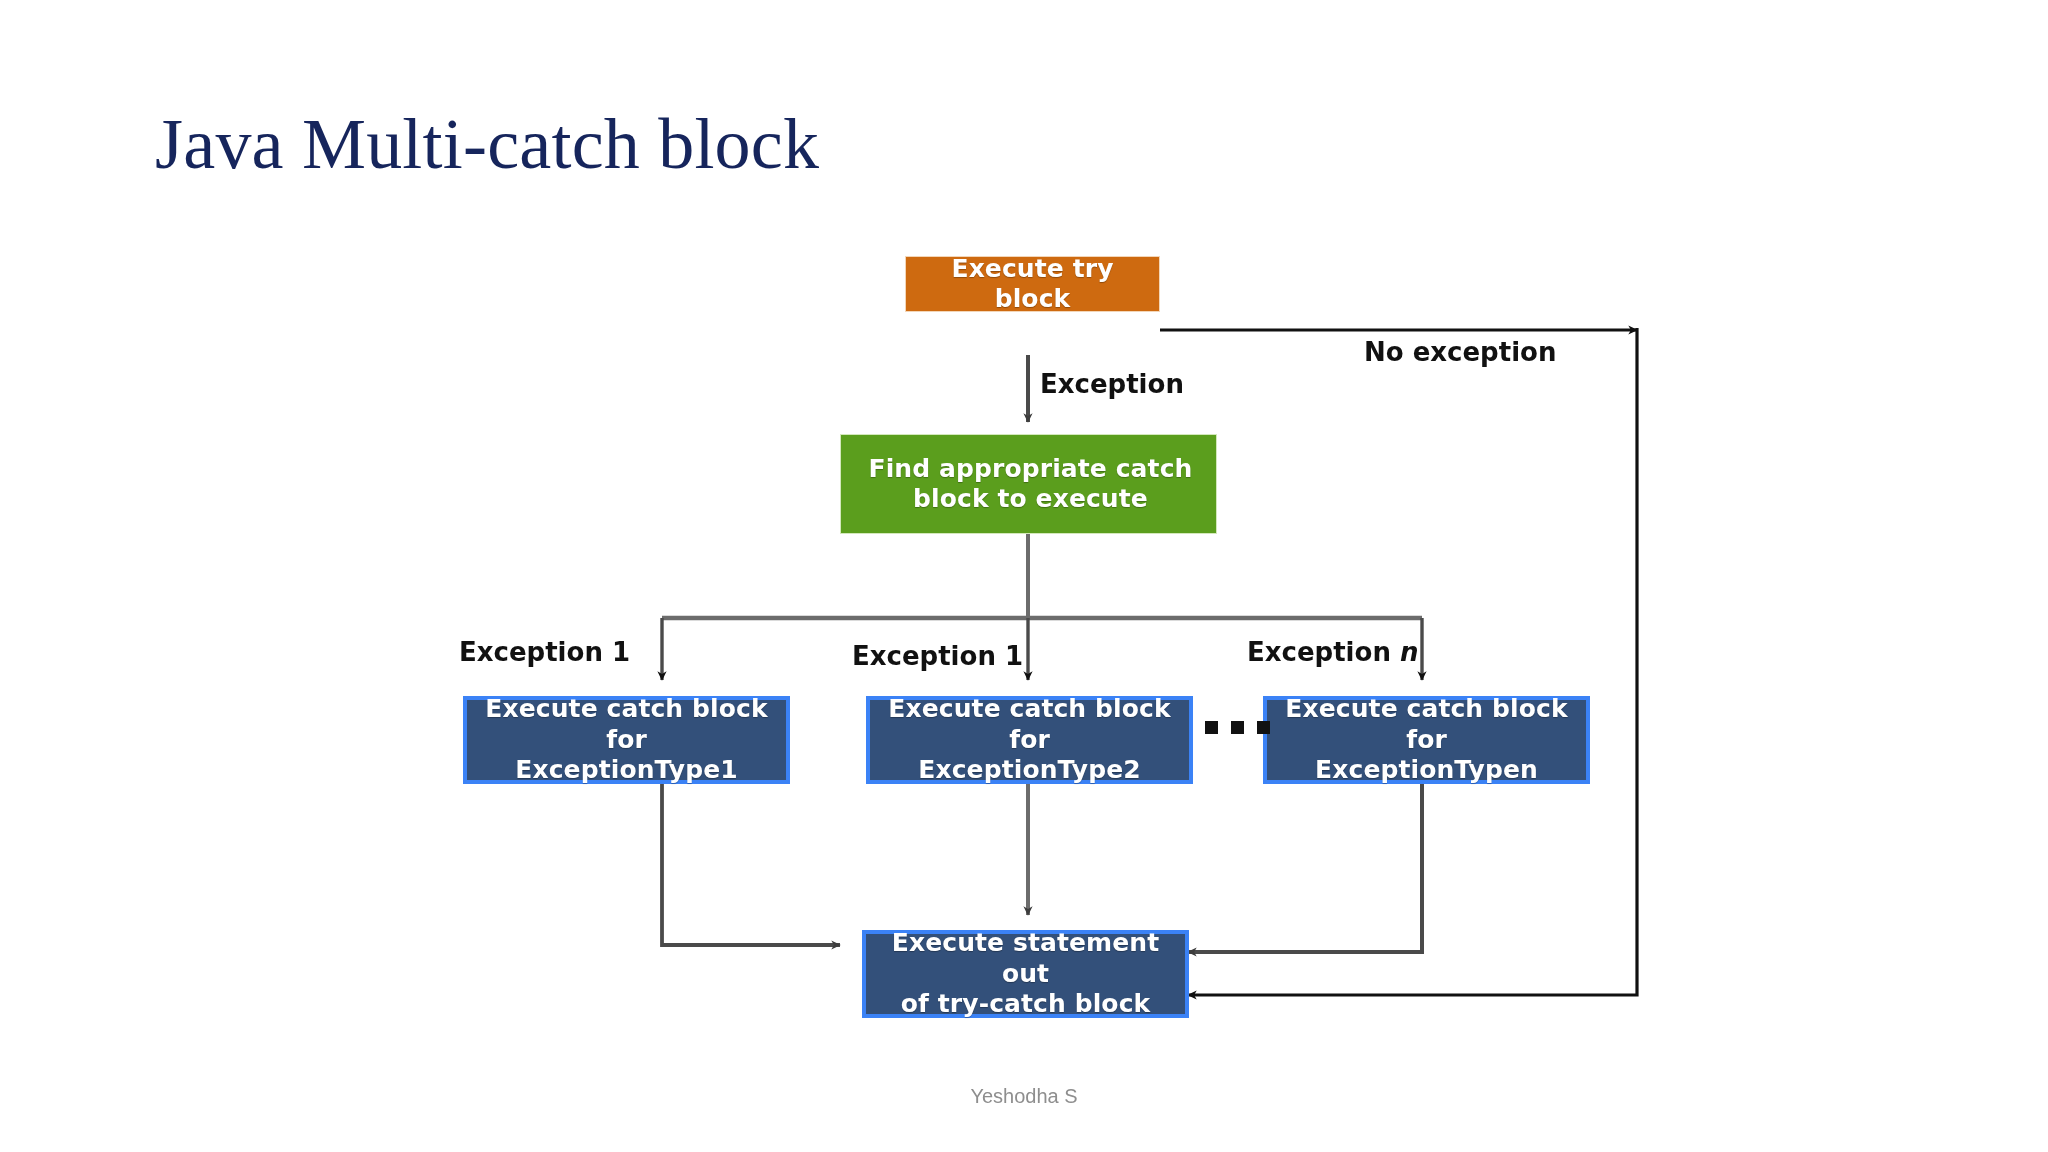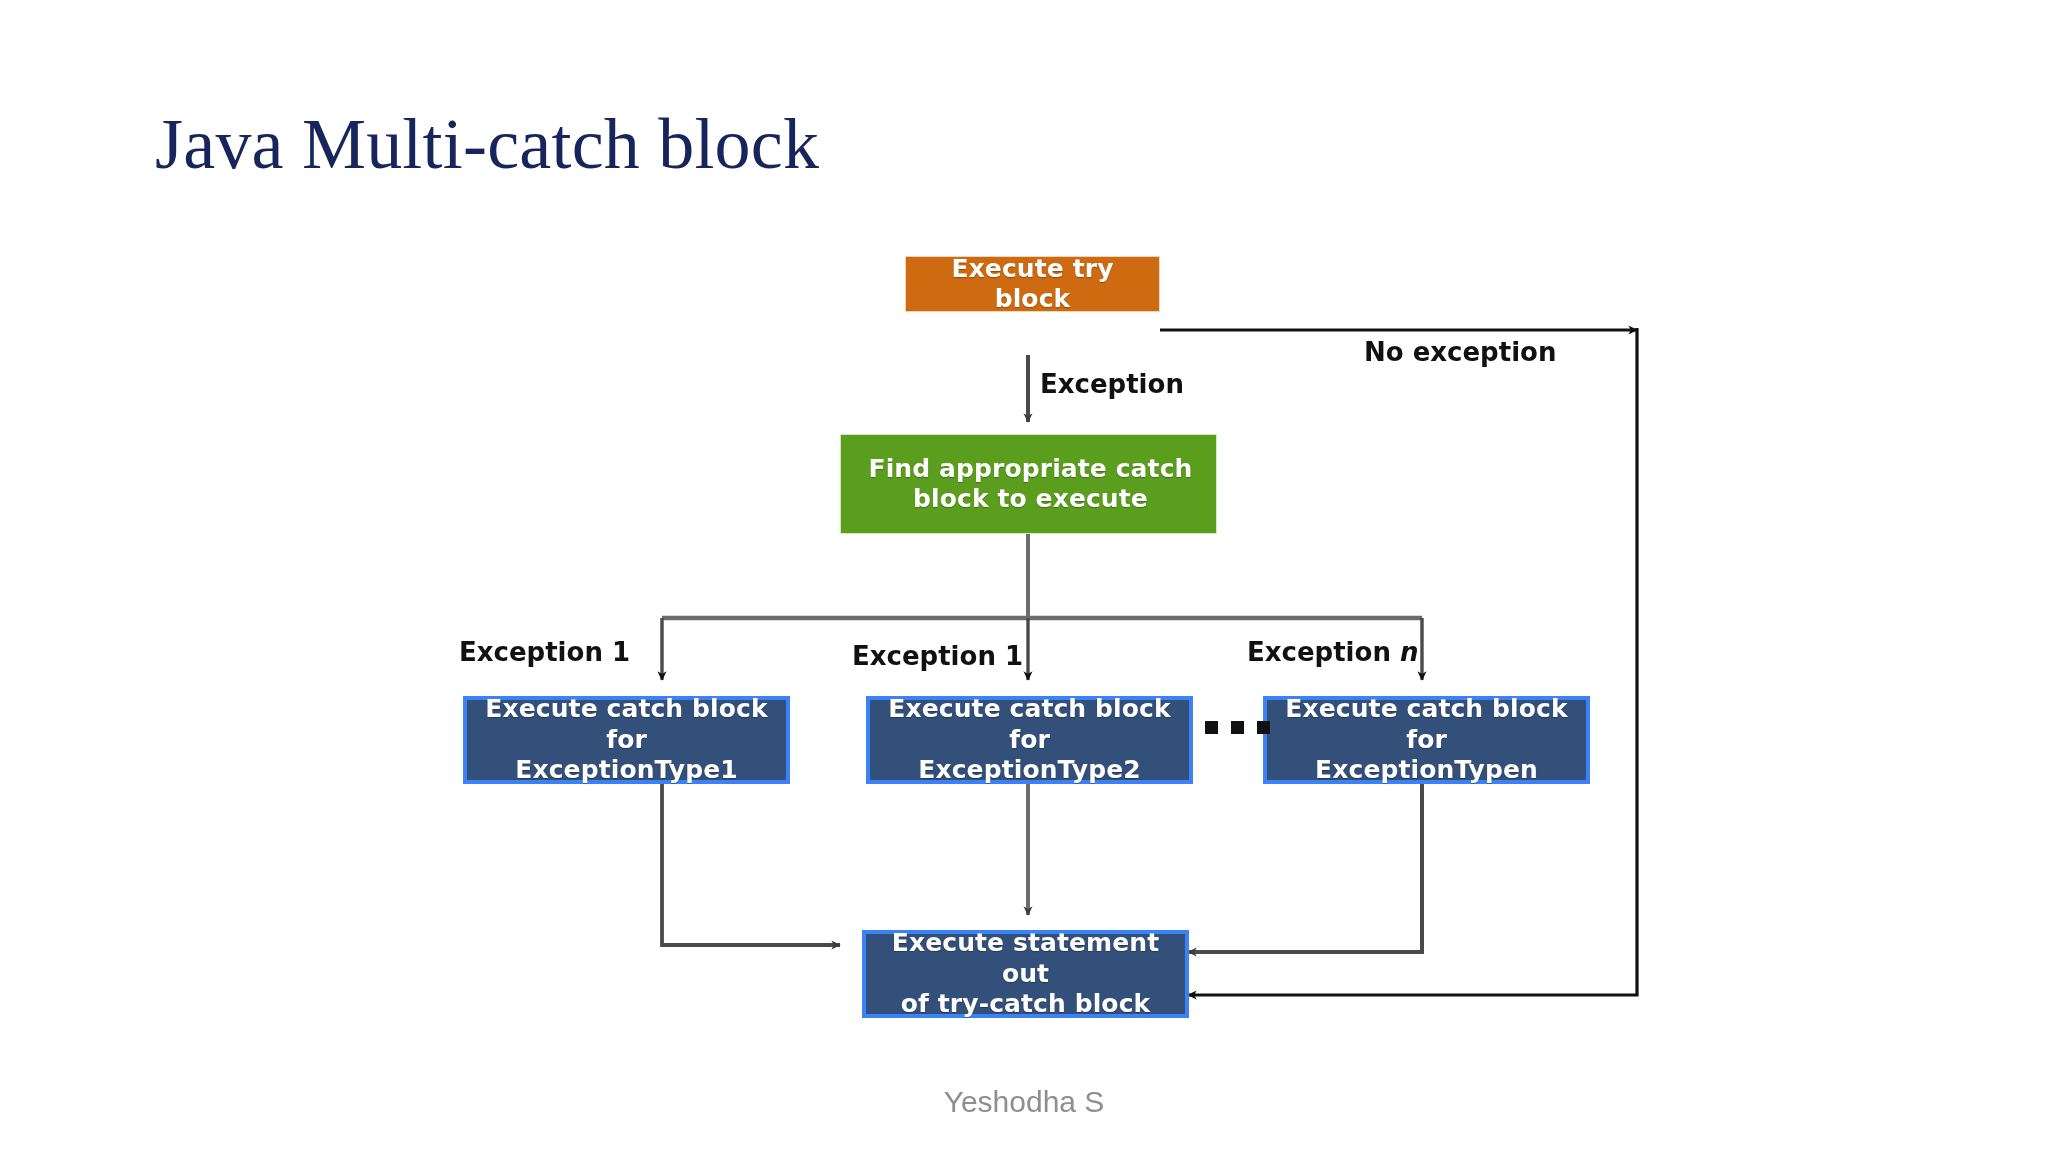--- a/index.html
+++ b/index.html
@@ -29,21 +29,21 @@
     white-space: nowrap;
   }
 
   
   #slide-footer {
     position: absolute;
     left: 0;
     top: 1085px;
     width: 2048px;
     text-align: center;
-    font-size: 30px;
+    font-size: 20px;
     color: #8e8e8e;
     font-family: "Liberation Sans", sans-serif;
   }
 
   
   #flowchart {
     position: absolute;
     left: 0;
     top: 200px;
     width: 2048px;

